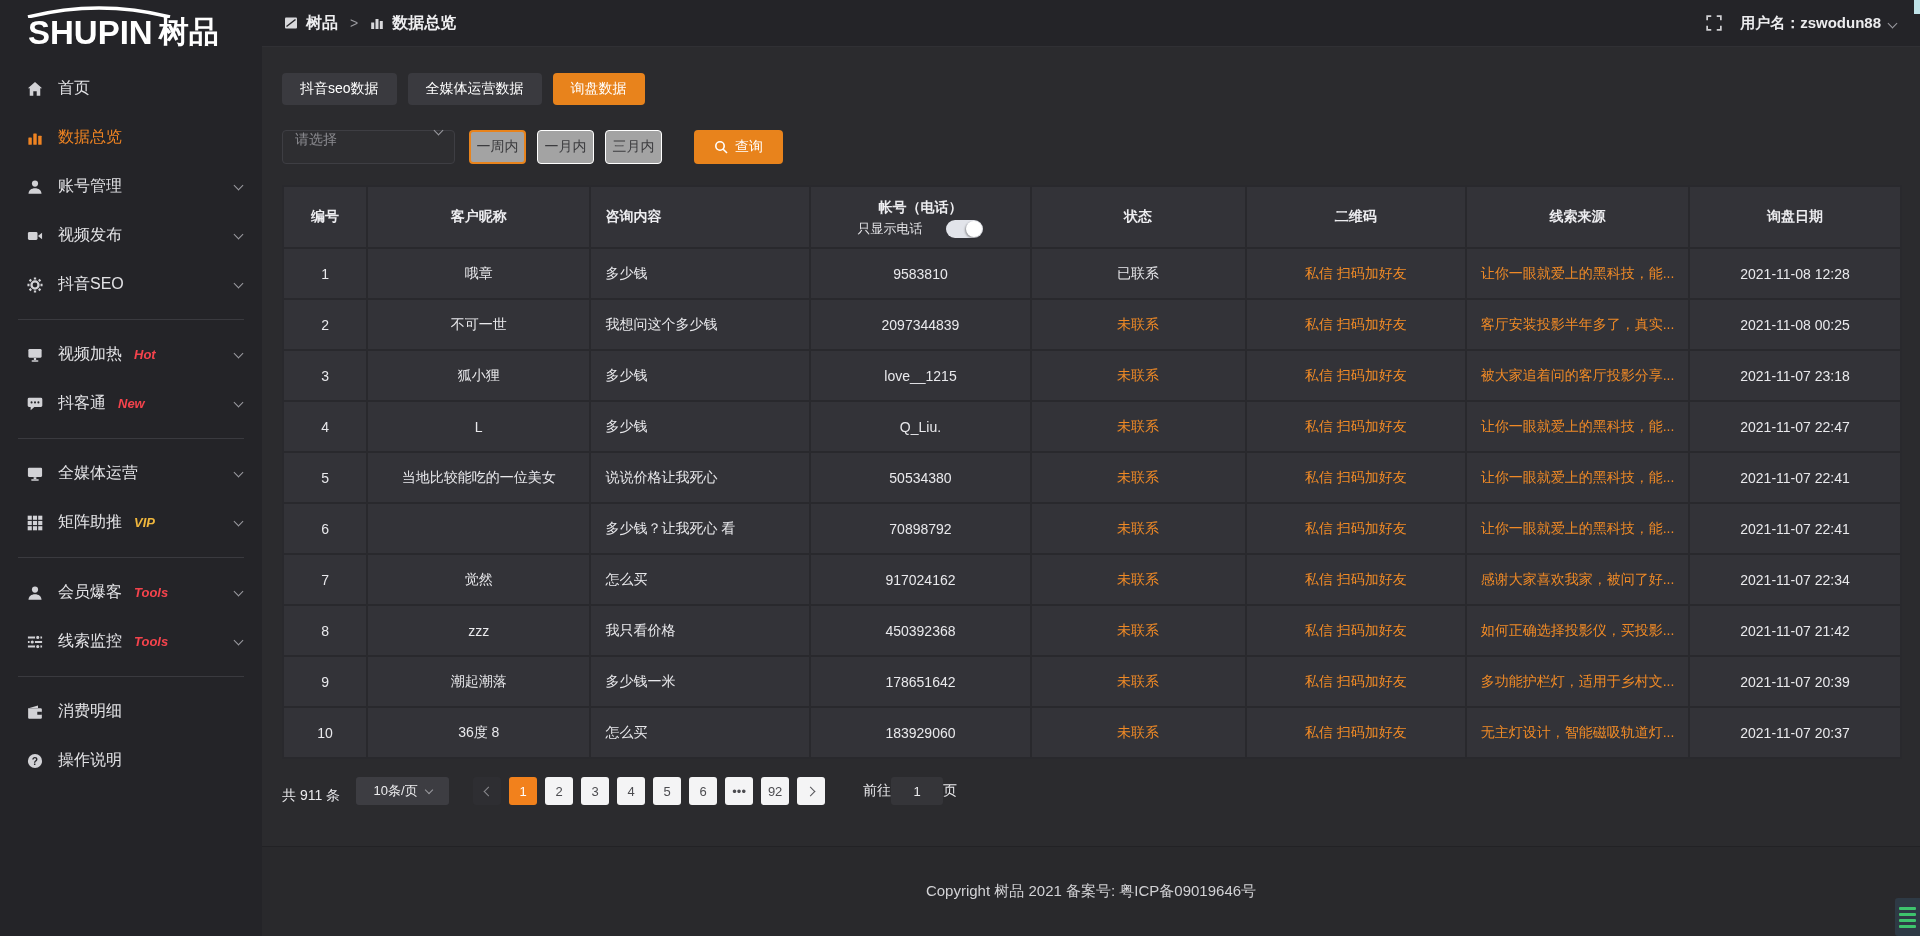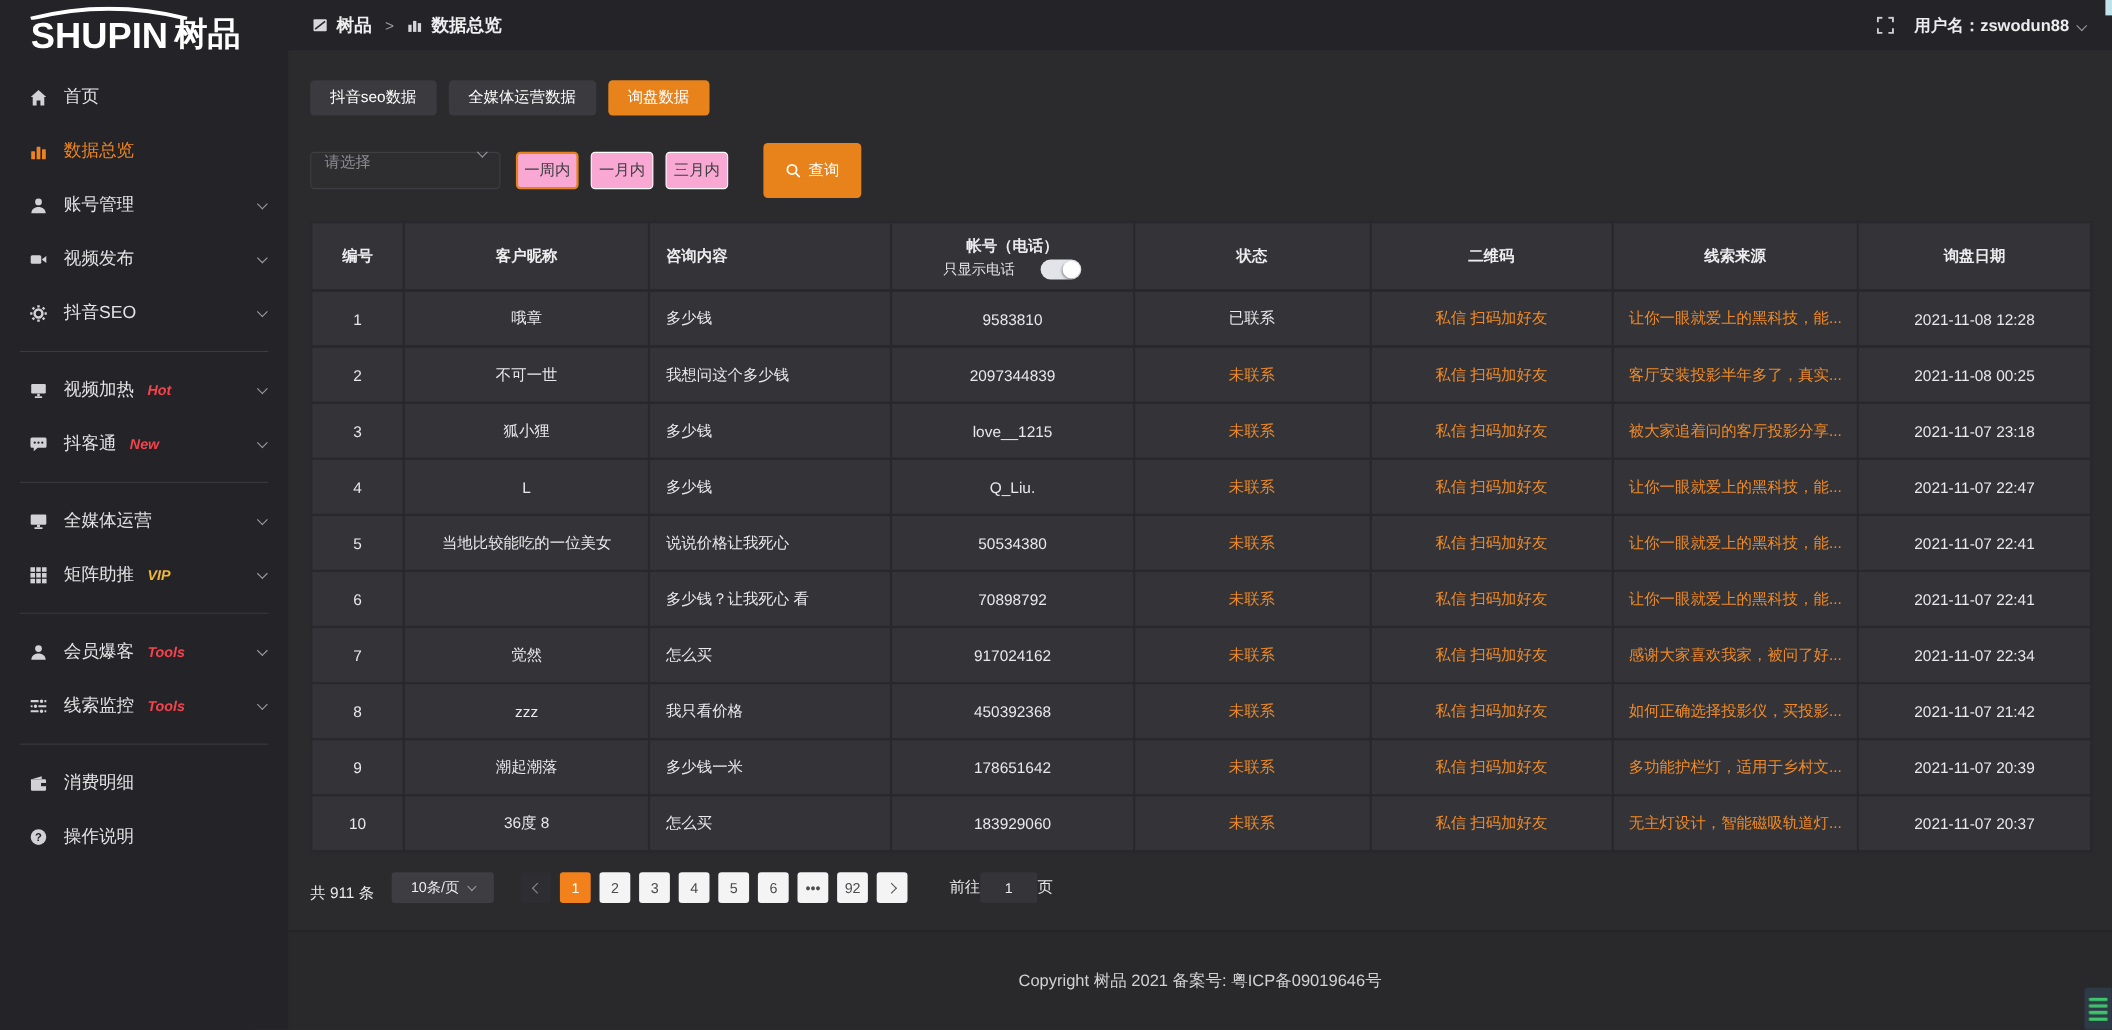--- a/index.html
+++ b/index.html
@@ -42,24 +42,24 @@
   .tabs { display:flex; gap:11px; }
   .tab { height:32px; padding:0 18px; display:flex; align-items:center; border-radius:4px;
     background:#3a3a3f; color:#fff; font-size:14px; cursor:pointer; }
   .tab.active { background:#e8831c; }
 
   .filters { display:flex; align-items:center; margin-top:25px; }
   .select { width:173px; height:34px; background:#2e2e31; border:1px solid #3e3e43; border-radius:4px;
     display:flex; align-items:flex-start; padding:0 12px; color:#8b8b90; font-size:14px; cursor:pointer; }
   .select .chev { margin-left:auto; margin-top:-4px; }
   .range-group { display:flex; gap:11px; margin-left:14px; }
-  .rbtn { width:57px; height:34px; background:#f9a8d4; border-radius:4px; border:1px solid #fff;
+  .rbtn { width:57px; height:34px; background:#a3a3a3; border-radius:4px; border:1px solid #fff;
     display:flex; align-items:center; justify-content:center; color:#3c3c3f; font-size:14px; cursor:pointer; }
   .rbtn.active { border:2px solid #e8831c; }
-  .search-btn { height:50px; padding:0 20px; margin-left:32px; background:#e8831c; border-radius:4px;
+  .search-btn { height:34px; padding:0 20px; margin-left:32px; background:#e8831c; border-radius:4px;
     display:flex; align-items:center; gap:7px; color:#fff; font-size:14px; cursor:pointer; }
 
   
   table { width:100%; margin-top:21px; border-collapse:collapse; table-layout:fixed; }
   th,td { border:2px solid #29292d; background:#333338; color:#e9e9ec; font-size:14px;
     text-align:center; padding:0 10px; overflow:hidden; white-space:nowrap; }
   th { height:62px; font-weight:600; color:#ededf0; }
   td { height:51px; }
   th.l, td.l { text-align:left; padding-left:14px; }
   .orange { color:#f08a26; }

